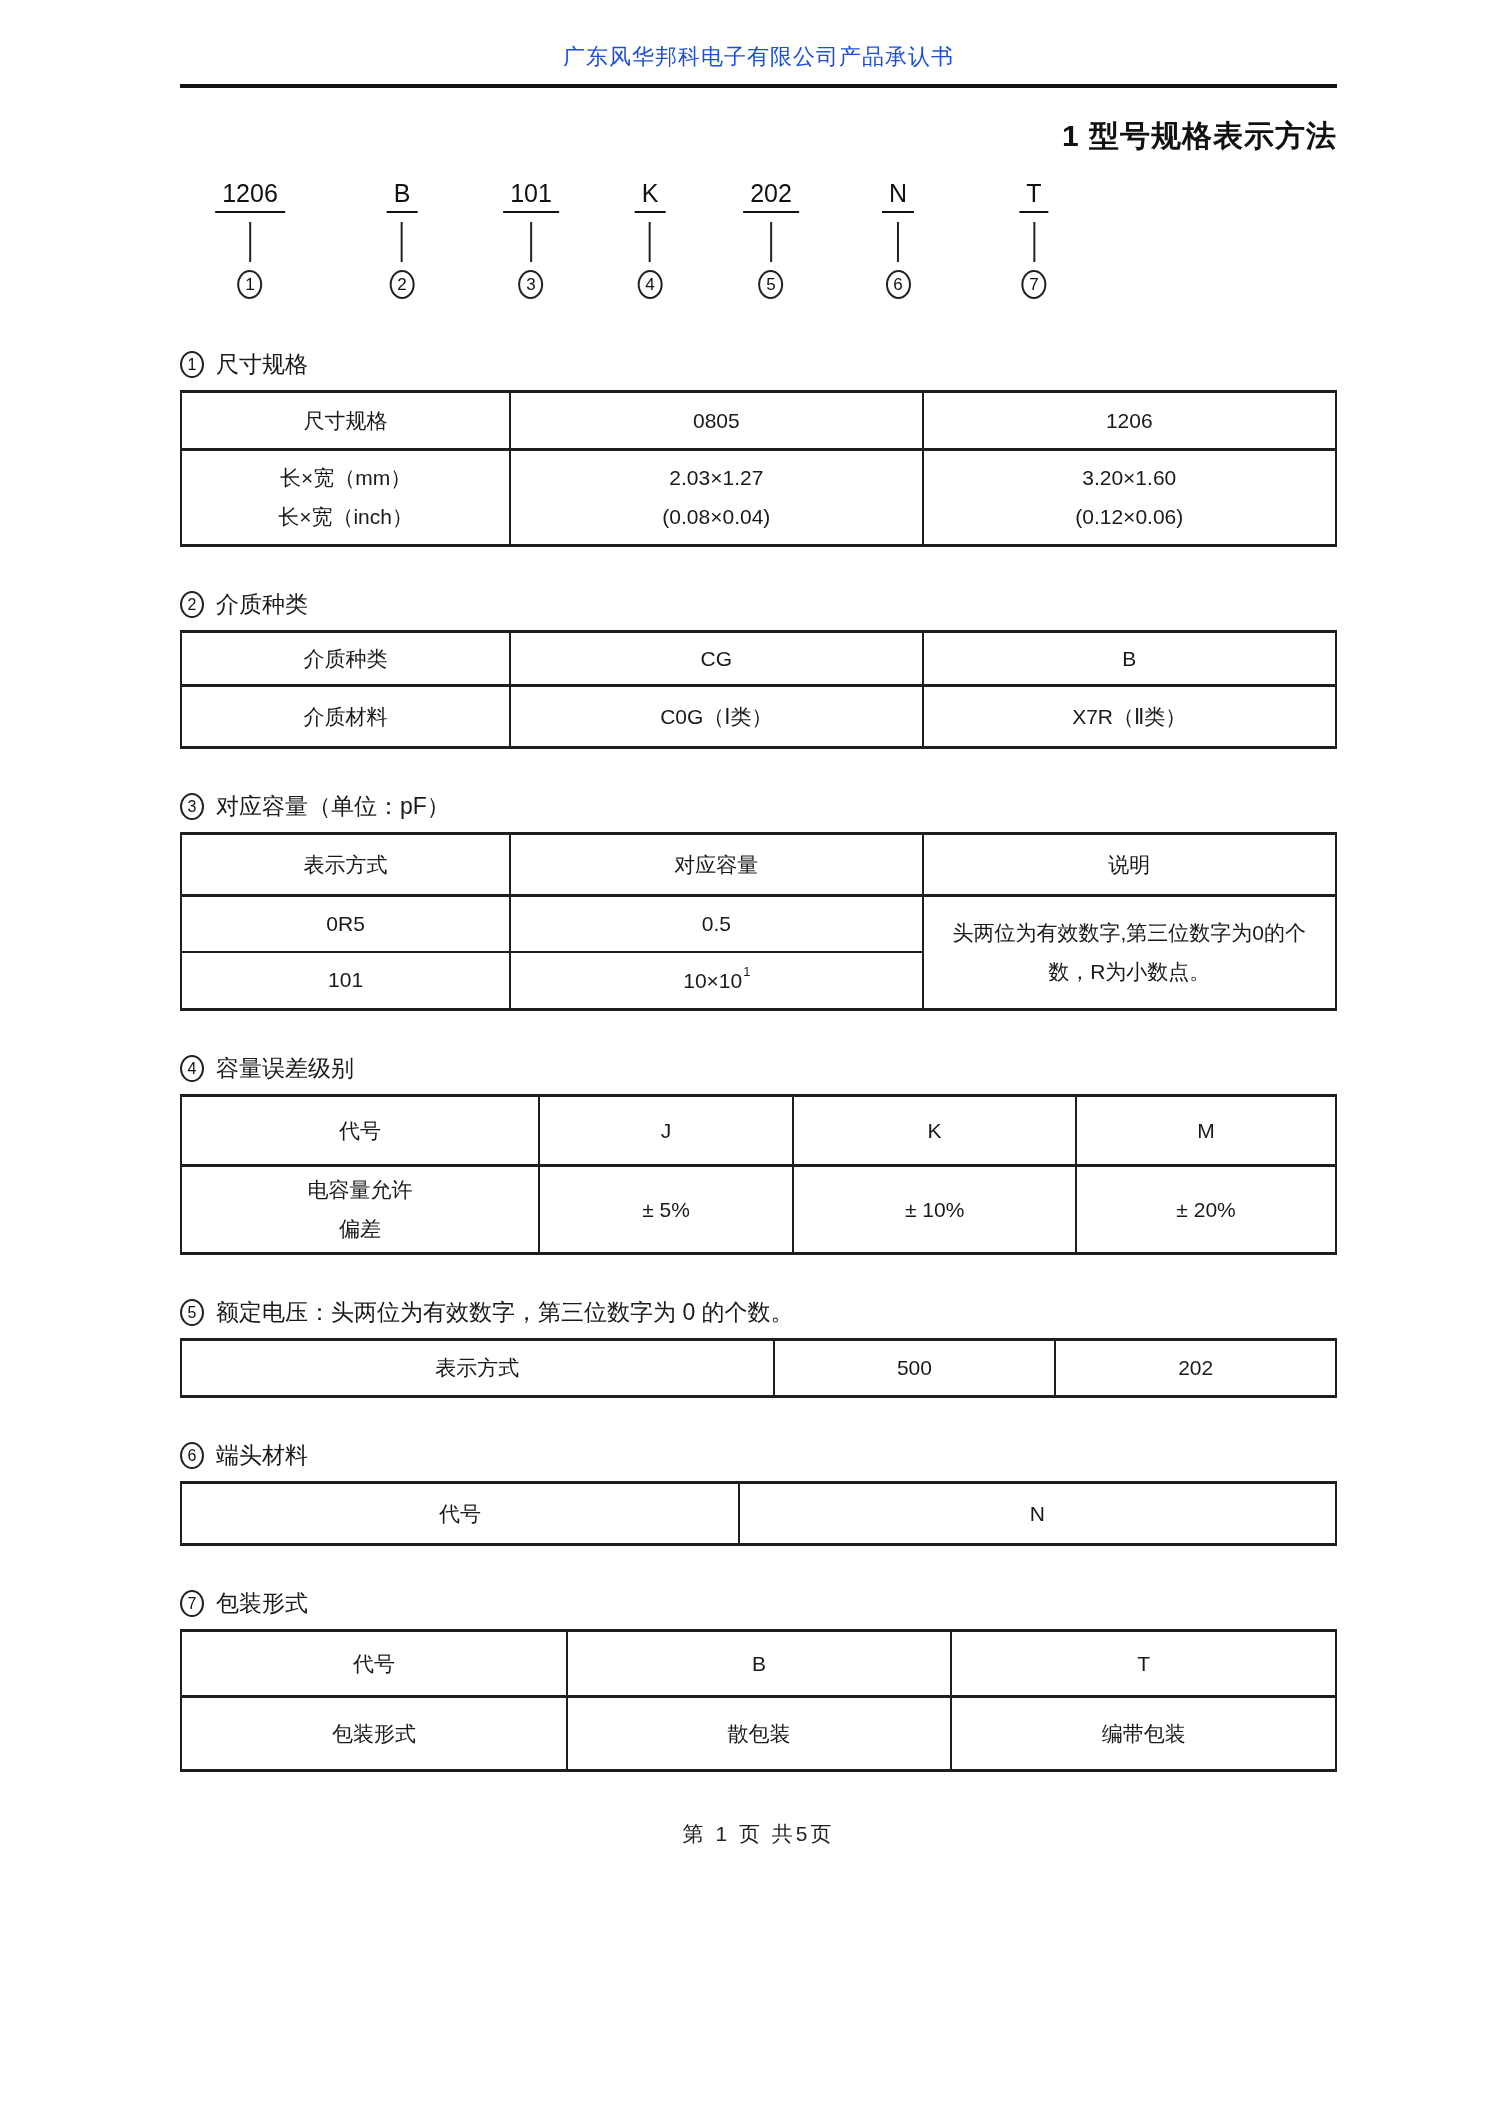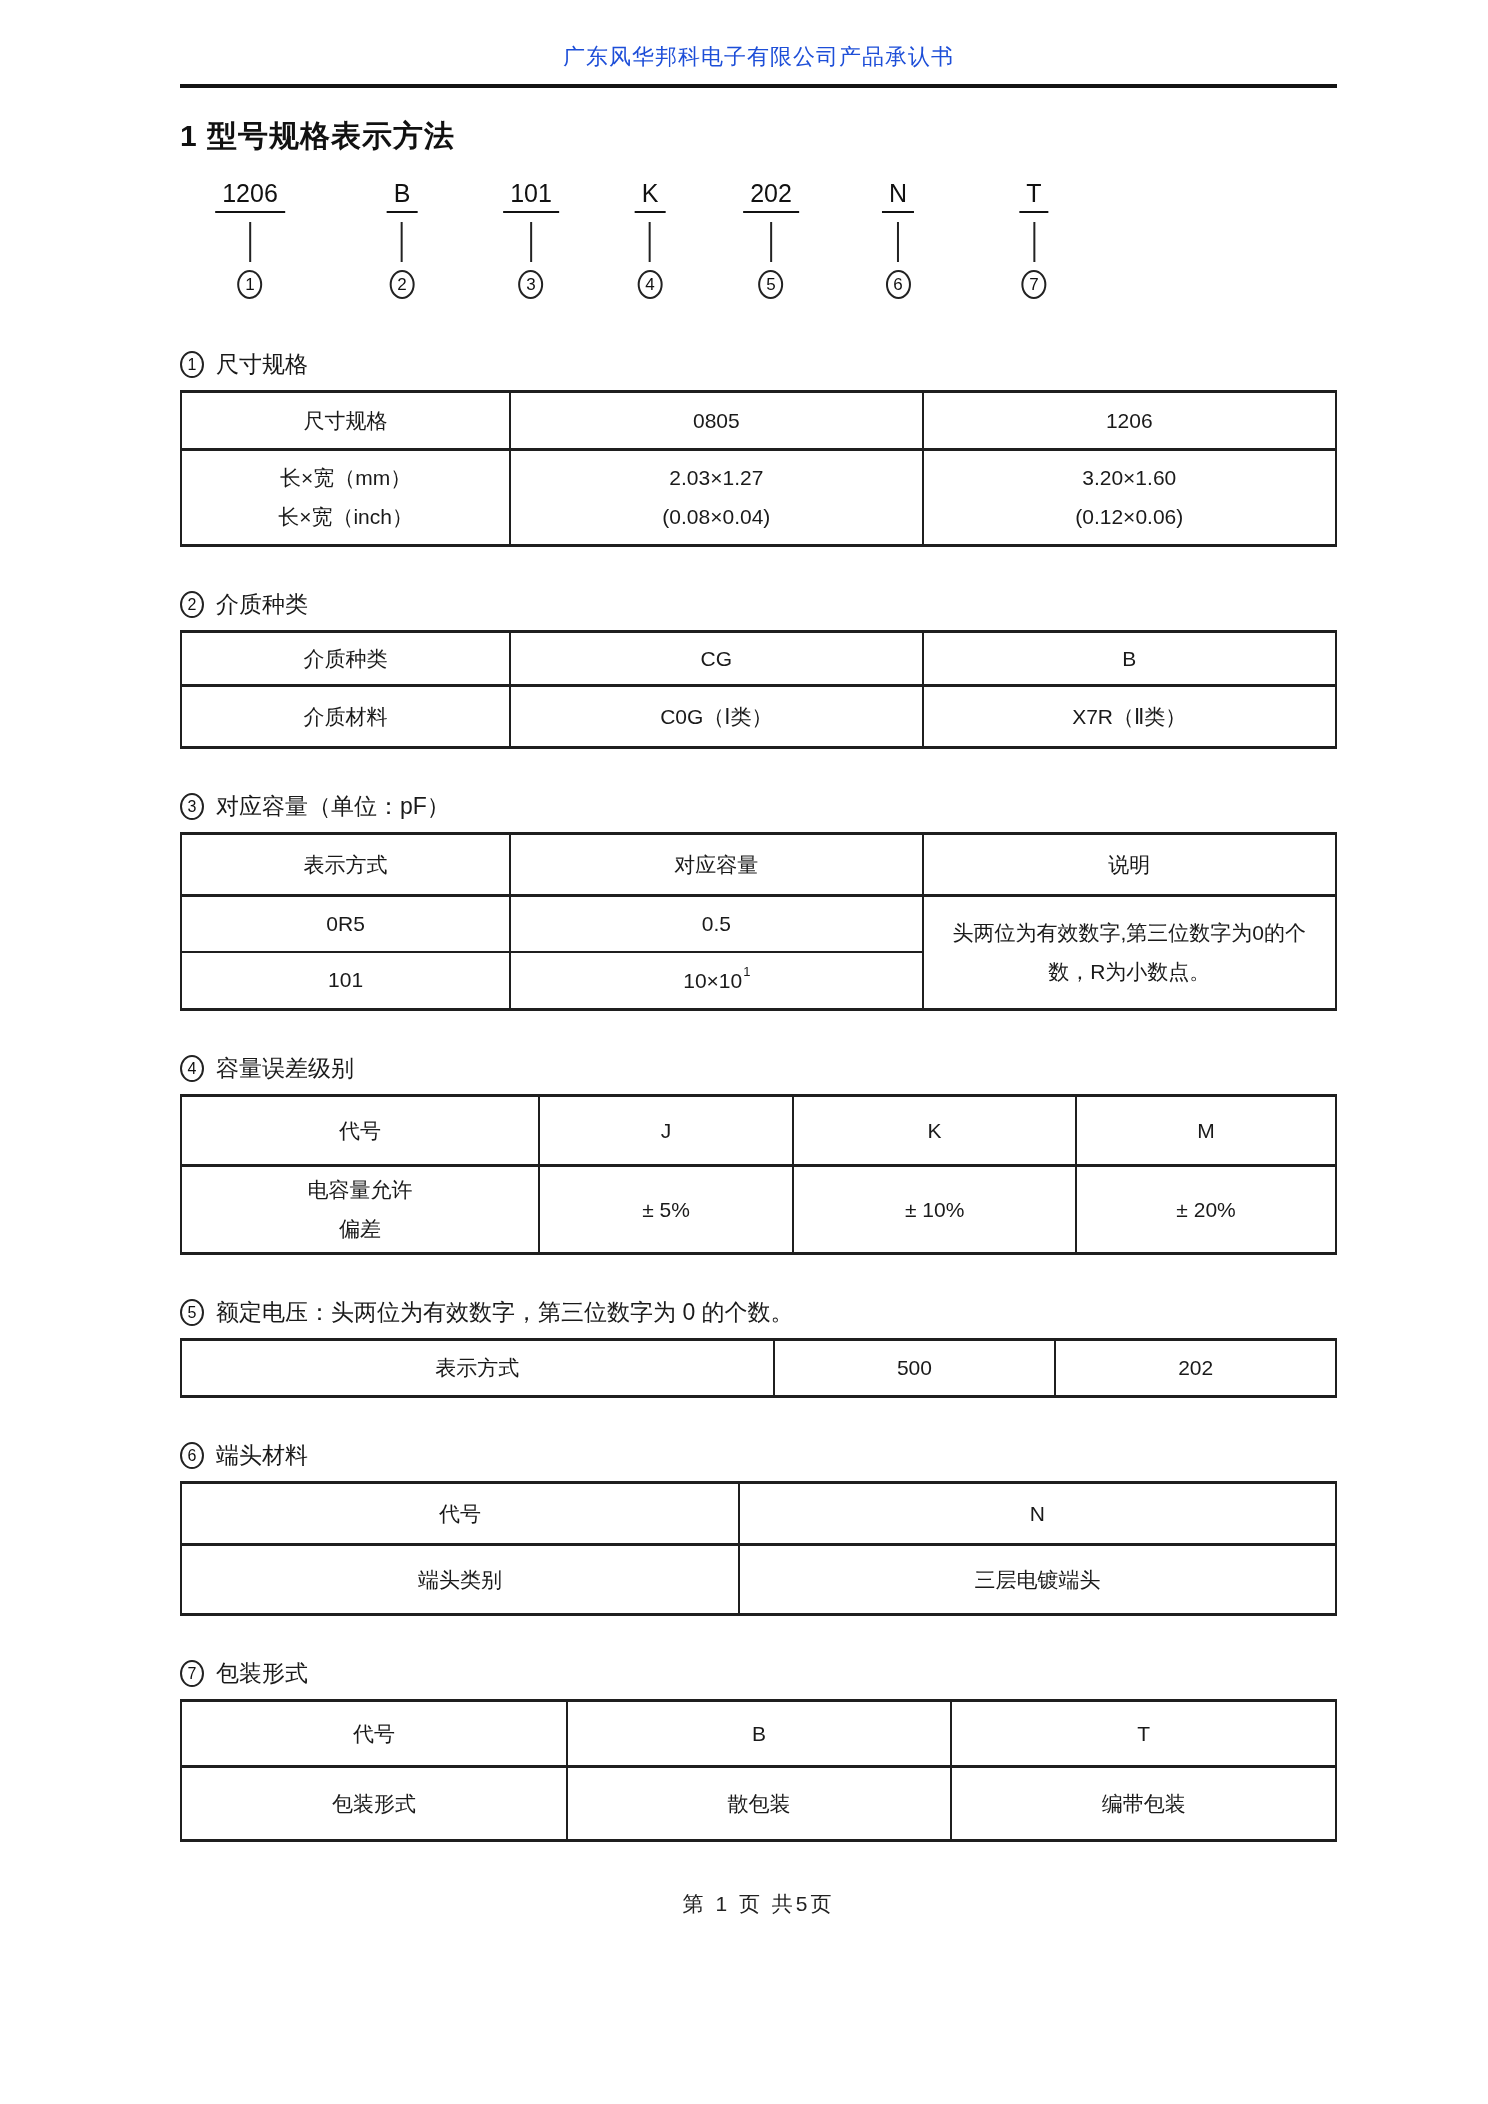--- a/index.html
+++ b/index.html
@@ -30,20 +30,21 @@
     border-top:4px solid #141414;
   }
 
   
   .doc-title {
     margin-top:28px;
     font-size:30px;
     font-weight:bold;
     letter-spacing:1px;
     color:#111;
+    text-align:right;
   }
 
   
   .model-diagram { position:relative; height:128px; margin-top:22px; }
   .model-col {
     position:absolute; top:0;
     transform:translateX(-50%);
     display:flex; flex-direction:column; align-items:center;
   }
   .model-code {
@@ -310,24 +311,20 @@
     <table class="spec t-term">
       <colgroup>
           <col style="width:48.3%">
           <col style="width:51.7%">
         </colgroup>
       <tbody>
           <tr class="hdr">
         <td>代号</td>
         <td>N</td>
       </tr>
-      <tr class="body">
-        <td>端头类别</td>
-        <td>三层电镀端头</td>
-      </tr>
     </tbody>
       </table>
 
     <div class="section-label">
       <span class="circle-num">7</span>
       <span class="label-text">包装形式</span>
     </div>
     <table class="spec t-pack">
       <colgroup>
           <col style="width:33.4%">

